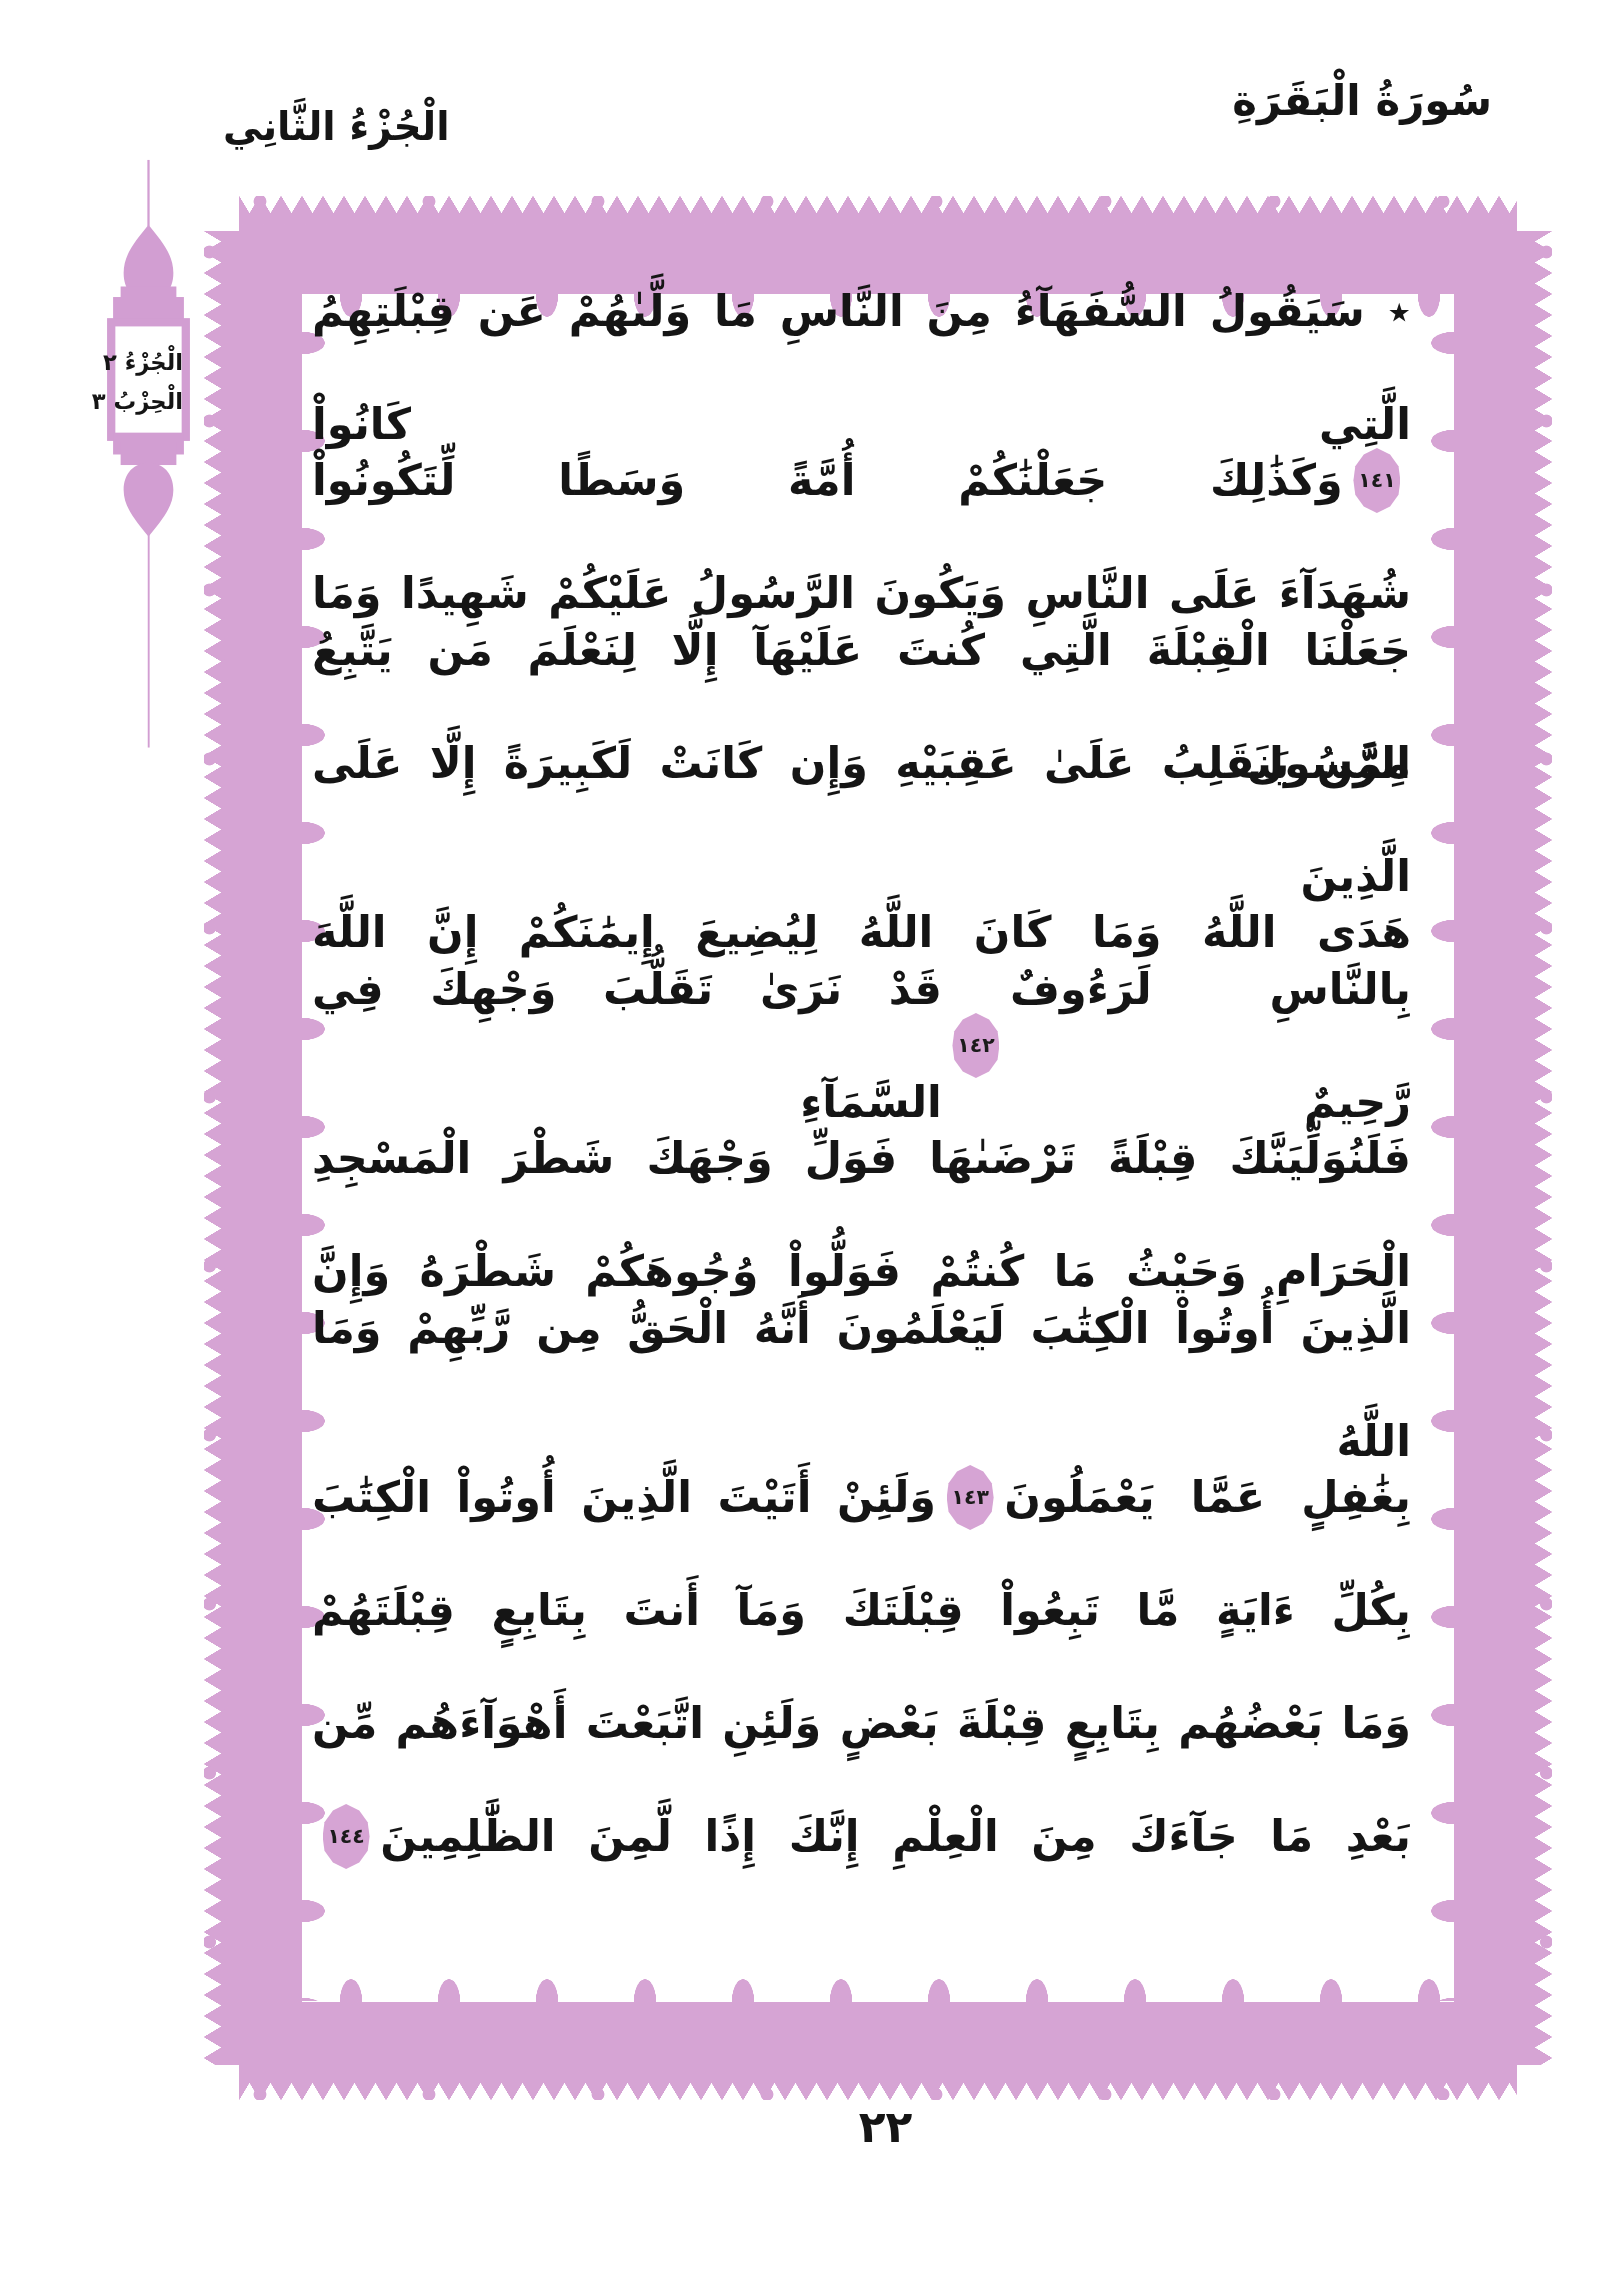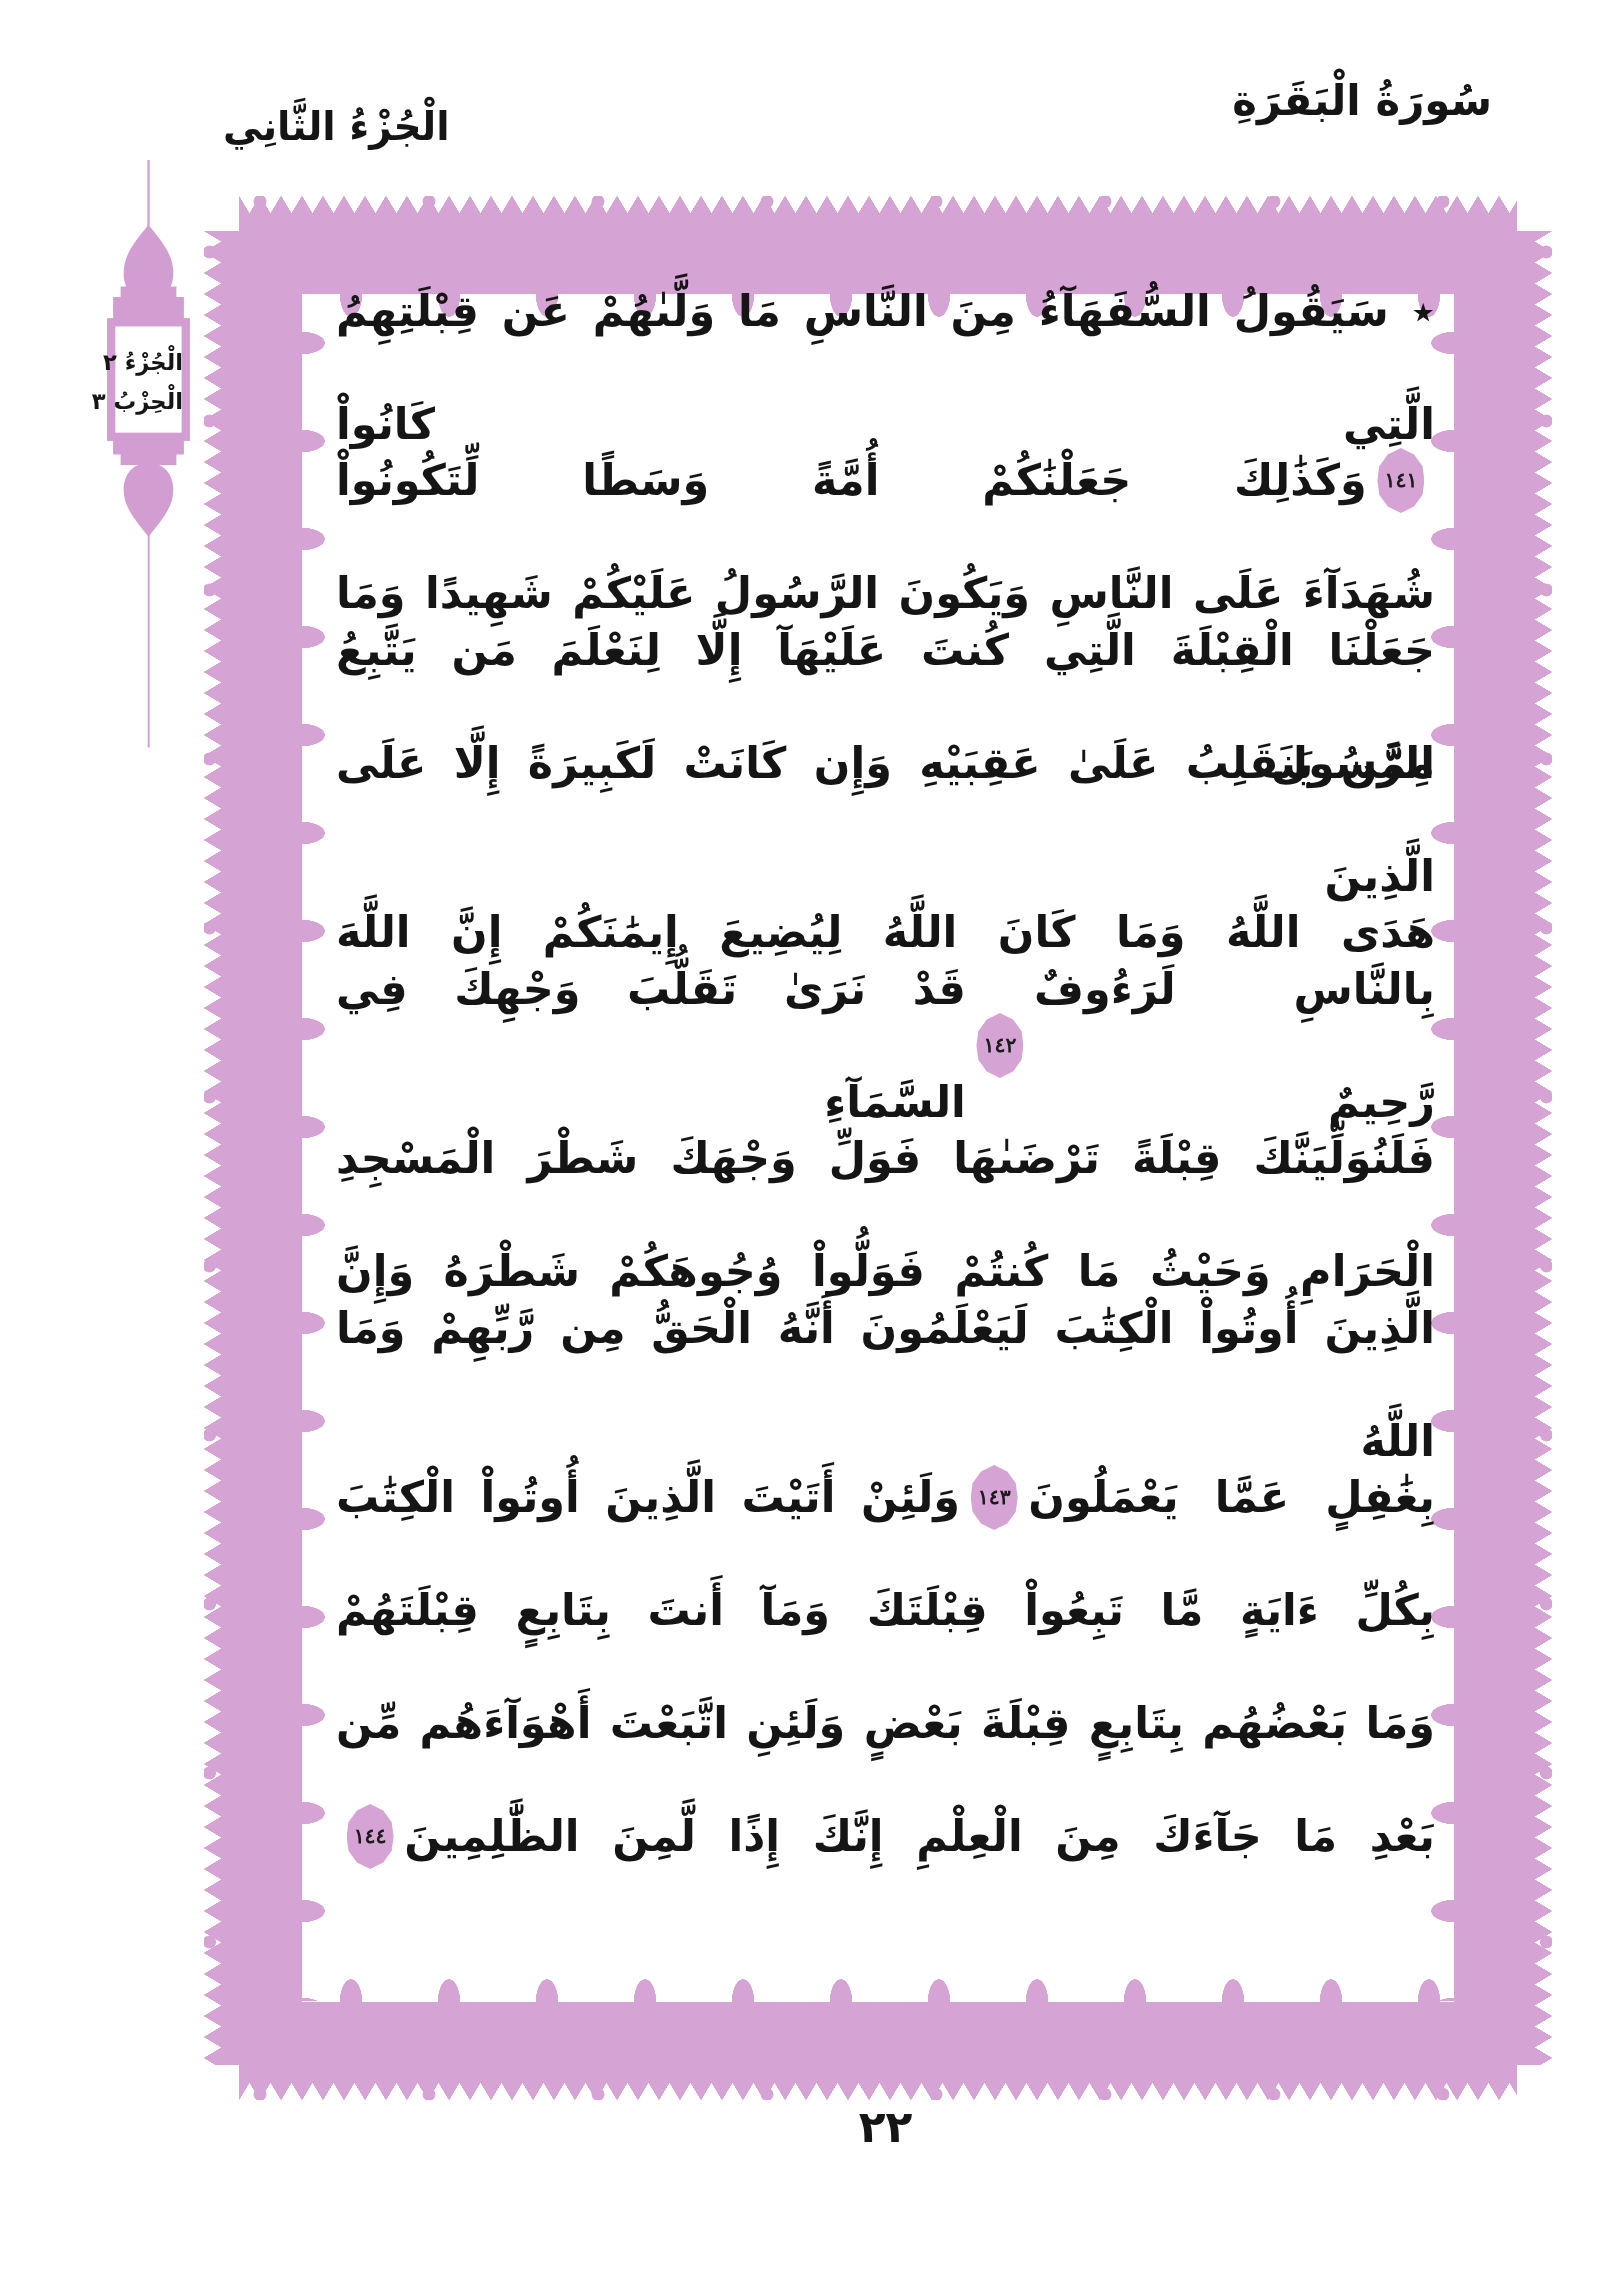--- a/index.html
+++ b/index.html
@@ -49,30 +49,30 @@
     background:radial-gradient(ellipse 22.7px 11.3px at 100% 50%, var(--pink) 0 98%, transparent 100%) 0 0/22.7px 98px repeat-y;}
 
   
   .ornament{position:absolute;left:92px;top:159px;width:113px;height:597px;}
   .ornament svg{display:block;}
   .juz-box{position:absolute;left:115px;top:331px;width:68px;height:102px;
     display:flex;flex-direction:column;justify-content:center;
     direction:rtl;font-weight:bold;font-size:22.7px;line-height:39px;white-space:nowrap;}
 
   
-  .text-block{position:absolute;left:336px;top:311px;width:1099px;direction:rtl;}
+  .text-block{position:absolute;left:312px;top:311px;width:1099px;direction:rtl;}
   .qline{display:flex;align-items:center;height:113px;font-size:43px;line-height:113px;
          font-weight:bold;white-space:nowrap;}
   .seg{flex:1 1 auto;text-align:justify;text-align-last:justify;white-space:normal;
        overflow:visible;}
   .seg.solo{white-space:normal;}
   .vbadge{flex:0 0 auto;width:47px;height:65px;margin:0 10.6px;display:inline-flex;
     align-items:center;justify-content:center;background:var(--pink);color:#1b1b1b;
     font-size:20.4px;font-weight:bold;line-height:1;
-    clip-path:polygon(50% 0,78% 10%,96% 28%,100% 50%,96% 72%,78% 90%,50% 100%,22% 90%,4% 72%,0 50%,4% 28%,22% 10%);font-family:Liberation Serif, serif;}
+    clip-path:polygon(50% 0,78% 10%,96% 28%,100% 50%,96% 72%,78% 90%,50% 100%,22% 90%,4% 72%,0 50%,4% 28%,22% 10%);}
 
   .page-number{position:absolute;left:825px;top:2101px;width:121px;text-align:center;
     font-size:44px;font-weight:bold;}
 </style>
 </head>
 <body>
 
 <div class="page">
 
   <div class="hdr hdr-right">سُورَةُ الْبَقَرَةِ</div>

